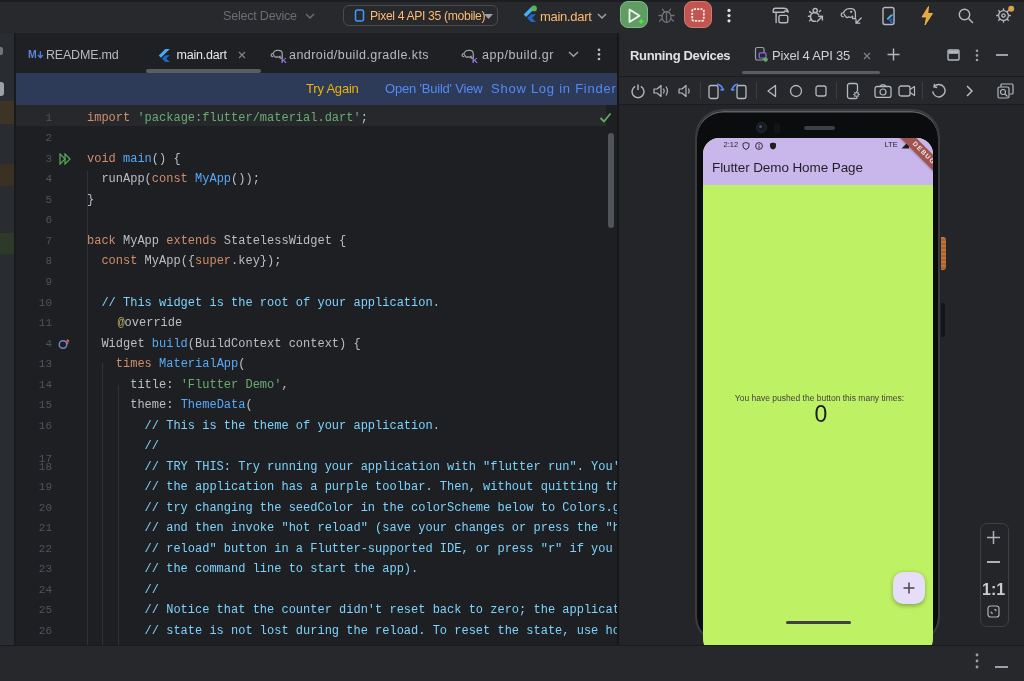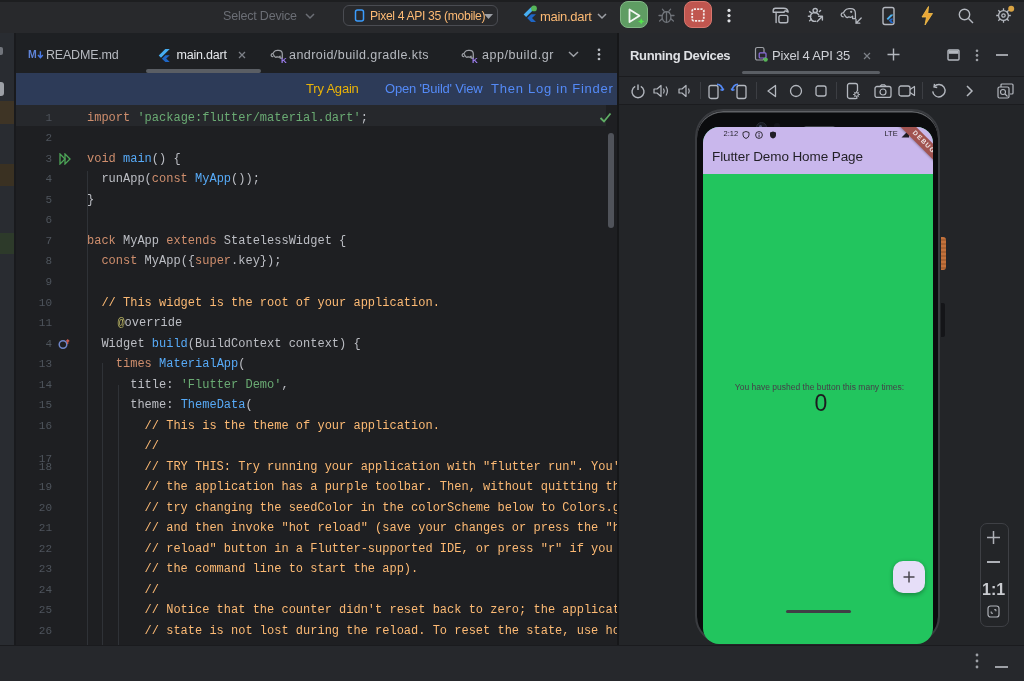--- a/index.html
+++ b/index.html
@@ -1,21 +1,21 @@
 <!DOCTYPE html>
 <html><head><meta charset="utf-8">
 <style>
   html,body{margin:0;padding:0;}
   body{width:1024px;height:681px;overflow:hidden;background:#1f2124;font-family:"Liberation Sans",sans-serif;}
   .abs{position:absolute;}
   #root{position:relative;width:1024px;height:681px;}
   .ui{color:#fdba74;font-size:12px;letter-spacing:-0.2px;}
   .code{font-family:"Liberation Mono",monospace;font-size:12px;white-space:pre;color:#bcbec4;}
   .num{font-family:"Liberation Mono",monospace;font-size:11px;color:#4e545c;text-align:right;}
-  .k{color:#cf8e6d;} .s{color:#6aab73;} .f{color:#57aaf7;} .c{color:#fdba74;} .a{color:#b3ae60;}
+  .k{color:#cf8e6d;} .s{color:#6aab73;} .f{color:#57aaf7;} .c{color:#7dd3fc;} .a{color:#b3ae60;}
 </style></head>
 <body>
 <div id="root">
 
 <div class="abs" id="toolbar" style="left:0;top:0;width:1024px;height:33px;background:#28292c;">
       <div class="abs" style="left:0;top:0;width:1024px;height:1.5px;background:#1d1e20;"></div>
   <div class="abs ui" style="left:223px;top:9px;font-size:12.5px;color:#6b6e75;">Select Device</div>
   <svg class="abs" style="left:304px;top:12px;" width="12" height="8" viewBox="0 0 12 8">
         <path d="M2 2 L6 6 L10 2" stroke="#6b6e75" stroke-width="1.5" fill="none"></path>
       </svg>
@@ -147,21 +147,21 @@
   <div class="abs" style="left:0;top:131px;width:14px;height:22px;background:#3a3122;"></div>
   <div class="abs" style="left:0;top:200px;width:14px;height:21px;background:#2d3a2a;"></div>
 </div>
 <div class="abs" style="left:14px;top:33px;width:2px;height:612px;background:#191a1d;"></div>
 
 <div class="abs" id="editor" style="left:16px;top:73px;width:601px;height:572px;background:#1e1f22;overflow:hidden;">
 
   <div class="abs" style="left:0;top:0;width:601px;height:31.5px;background:#2d3b58;">
     <div class="abs ui" style="left:290px;top:7.5px;color:#eab308;font-size:13px;">Try Again</div>
     <div class="abs ui" style="left:369px;top:7.5px;color:#548af7;font-size:13px;">Open 'Build' View</div>
-    <div class="abs ui" style="left:475px;top:7.5px;color:#548af7;font-size:13px;letter-spacing:0.75px;">Then Log in Finder</div>
+    <div class="abs ui" style="left:475px;top:7.5px;color:#548af7;font-size:13px;letter-spacing:0.75px;">Show Log in Finder</div>
   </div>
 
   <div class="abs" style="left:0;top:31.5px;width:590px;height:21.5px;background:#26282c;"></div>
 
   <div class="abs" style="left:71px;top:98.0px;width:1px;height:477px;background:#2f3237;"></div>
   <div class="abs" style="left:85.5px;top:290px;width:1px;height:282px;background:#2f3237;"></div>
   <div class="abs" style="left:102.3px;top:312px;width:1px;height:260px;background:#2f3237;"></div>
 
   <svg class="abs" style="left:583px;top:39px;" width="13" height="12" viewBox="0 0 13 12">
         <path d="M1.5 6 L5 9.5 L11.5 1.5" stroke="#5fad65" stroke-width="1.8" fill="none"></path>
@@ -345,21 +345,21 @@
 
   <div class="abs" style="left:0;top:69px;width:405px;height:540px;background:#232528;"></div>
   <div id="phone" class="abs" style="left:76px;top:73px;width:245px;height:535px;">
     <div class="abs" style="left:0;top:0;width:245px;height:535px;border-radius:28px;background:#0b0c0e;border:2px solid #3a3c40;box-sizing:border-box;box-shadow:inset 0 1.5px 0 #606266;"></div>
     <div class="abs" style="left:246px;top:128px;width:4.5px;height:33px;background:repeating-linear-gradient(180deg,#c4723c 0px,#c4723c 2px,#8f5227 3px,#c4723c 4px);border-radius:0 3px 3px 0;"></div>
     <div class="abs" style="left:246px;top:194px;width:3.5px;height:34px;background:#141518;border-radius:0 2px 2px 0;"></div>
     <div class="abs" style="left:61px;top:13px;width:11px;height:11px;border-radius:50%;background:#171a20;border:1px solid #272b33;box-sizing:border-box;"></div>
     <div class="abs" style="left:64.2px;top:16.2px;width:3px;height:3px;border-radius:50%;background:#49536b;"></div>
     <div class="abs" style="left:79px;top:13.5px;width:6px;height:10px;border-radius:2.5px;background:#131419;"></div>
     <div class="abs" style="left:109px;top:16.5px;width:31px;height:4.5px;border-radius:2.5px;background:#3c3f45;"></div>
-    <div class="abs" style="left:7.5px;top:18px;width:230px;height:517px;border-radius:16px;background:#22c55e;overflow:hidden;">
+    <div class="abs" style="left:7.5px;top:29px;width:230px;height:517px;border-radius:16px;background:#bef264;overflow:hidden;">
       <div class="abs" style="left:0;top:0;width:230px;height:46.5px;background:#c9b7ec;"></div>
       <div class="abs" style="left:21px;top:2px;font-size:7.5px;color:#211f26;font-family:'Liberation Sans';">2:12</div>
       <svg class="abs" style="left:39px;top:3.5px;" width="45" height="8" viewBox="0 0 45 8">
             <path d="M4 0.5 L7 1.5 V4 Q7 6.5 4 7.5 Q1 6.5 1 4 V1.5 Z" fill="none" stroke="#211f26" stroke-width="0.9"></path>
             <circle cx="17" cy="4" r="3.4" fill="none" stroke="#211f26" stroke-width="0.9"></circle>
             <rect x="16.6" y="2" width="0.9" height="1" fill="#211f26"></rect>
             <rect x="16.6" y="3.6" width="0.9" height="2.6" fill="#211f26"></rect>
             <path d="M31 0.5 L34 1.5 V4 Q34 6.5 31 7.5 Q28 6.5 28 4 V1.5 Z" fill="#211f26"></path>
           </svg>
       <div class="abs" style="left:182px;top:2px;font-size:7.5px;color:#211f26;">LTE</div>

